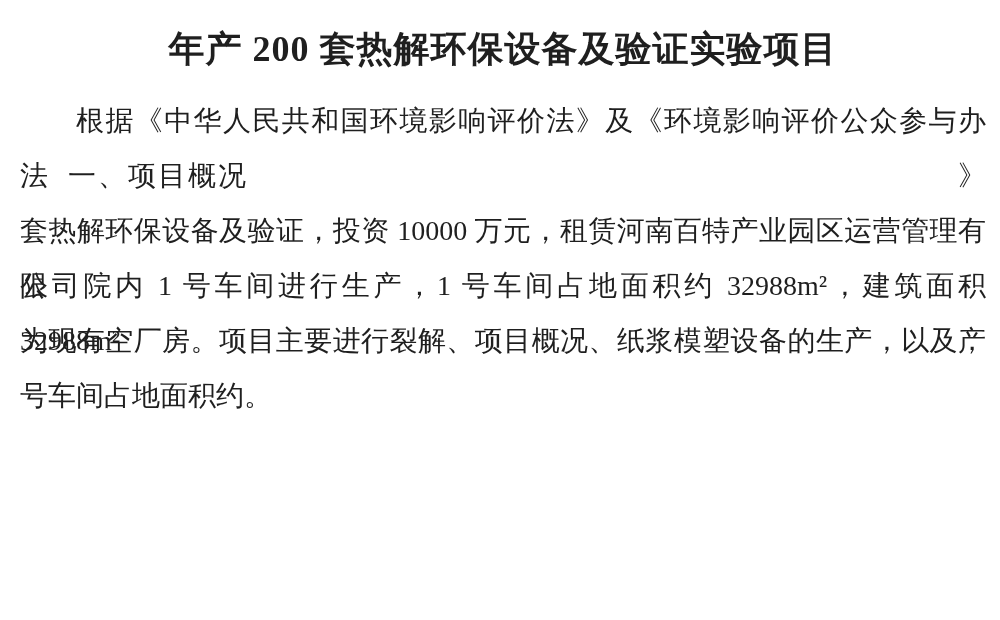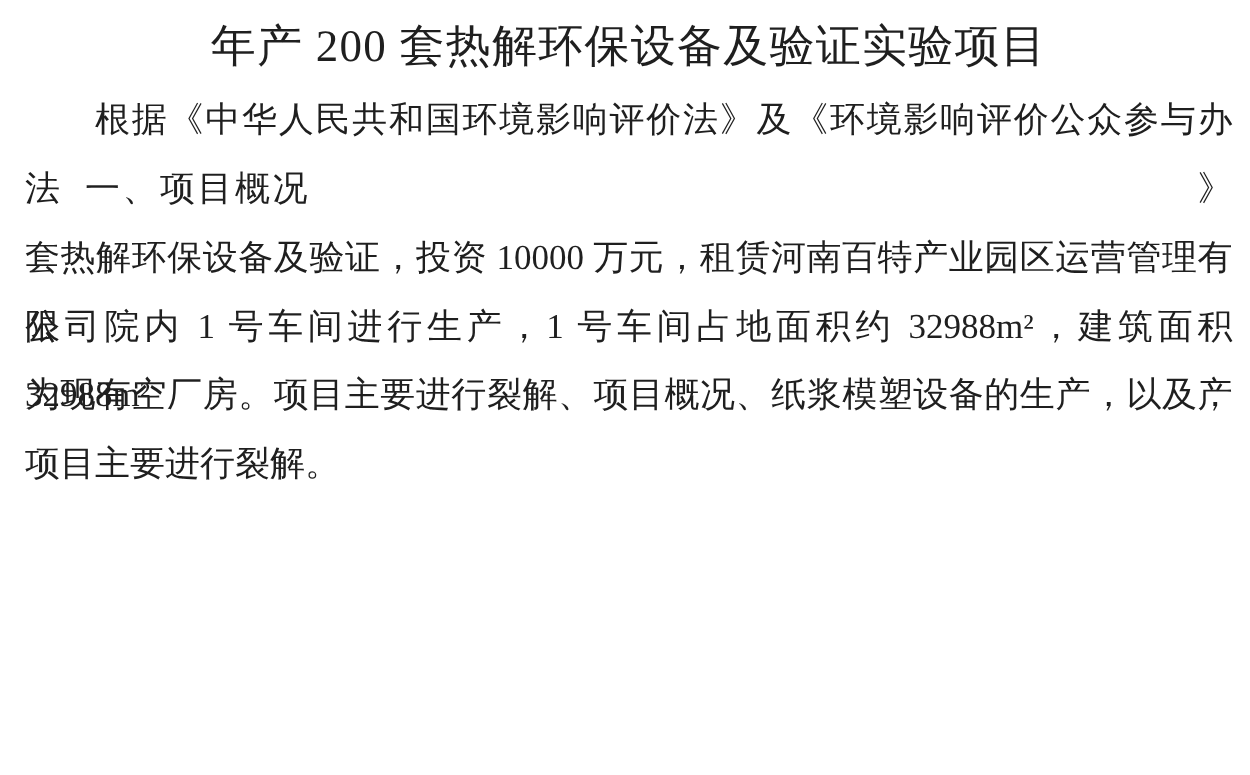--- a/index.html
+++ b/index.html
@@ -11,23 +11,23 @@
     font-family: "Liberation Serif", "DejaVu Serif", serif;
   }
   .page {
     box-sizing: border-box;
     width: 1000px;
     height: 620px;
     padding: 5px 14px 0 20px;
     background: #ffffff;
   }
   .doc-title {
-    margin: 4px;
+    margin: 16px;
     padding: 0;
-    font-weight: normal;
+    font-weight: bold;
   }
   .title-line {
     height: 56px;
     line-height: 56px;
     font-size: 36px;
     text-align: center;
     letter-spacing: 1px;
     white-space: nowrap;
   }
   .paragraph {
@@ -66,16 +66,16 @@
   <div class="paragraph">
     <div class="line j ind">根据《中华人民共和国环境影响评价法》及《环境影响评价公众参与办法》</div>
   </div>
 
   <div class="line heading-line">一、项目概况</div>
 
   <div class="paragraph">
     <div class="line j">套热解环保设备及验证，投资 10000 万元，租赁河南百特产业园区运营管理有限</div>
     <div class="line j">公司院内 1 号车间进行生产，1 号车间占地面积约 32988m²，建筑面积 32988m²，</div>
     <div class="line j">为现有空厂房。项目主要进行裂解、项目概况、纸浆模塑设备的生产，以及产</div>
-    <div class="line">项目主要进行裂解。</div>
+    <div class="line">号车间占地面积约。</div>
   </div>
 
 </div>
 
 </body></html>

